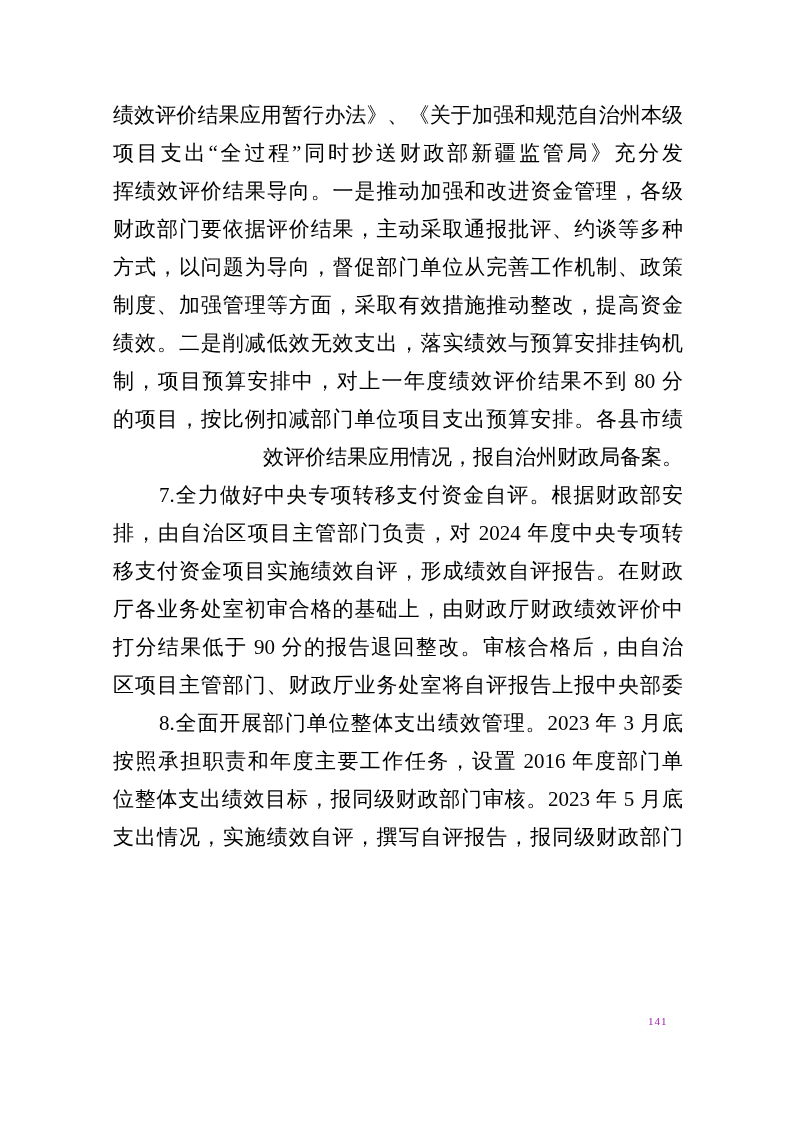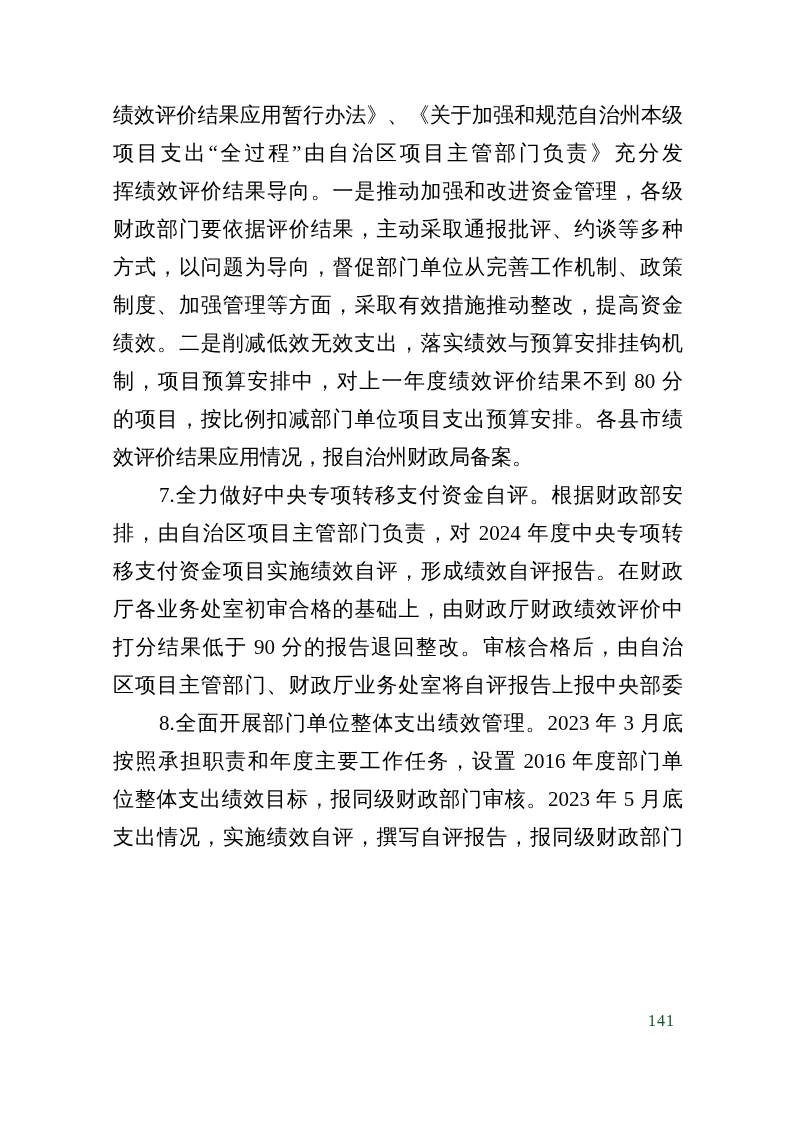--- a/index.html
+++ b/index.html
@@ -28,21 +28,21 @@
   }
   .paragraph {
     margin: 0;
     padding: 0;
   }
   .line {
     height: 38px;
     line-height: 38px;
     font-size: 21px;
     overflow: hidden;
-    text-align: left;
+    text-align: right;
     white-space: normal;
   }
   .line.justify {
     text-align: justify;
     text-align-last: justify;
     text-justify: inter-character;
   }
   .line.indent {
     padding-left: 46px;
   }
@@ -50,35 +50,35 @@
     font-weight: 400;
   }
   .seg.bold {
     font-weight: 400;
   }
   .page-number {
     position: absolute;
     left: 648px;
     top: 1012px;
     width: 40px;
-    font-size: 16px;
+    font-size: 11px;
     line-height: 18px;
     text-align: left;
     letter-spacing: 1px;
-    color: #14532d;
+    color: #a21caf;
   }
 </style>
 </head>
 <body>
 
 <div class="page">
   <div class="text-block">
       <div class="paragraph">
         <div class="line justify"><span class="seg">绩效评价结果应用暂行办法》、《关于加强和规范自治州本级</span></div>
-        <div class="line justify"><span class="seg">项目支出“全过程”由自治区项目主管部门负责》充分发</span></div>
+        <div class="line justify"><span class="seg">项目支出“全过程”同时抄送财政部新疆监管局》充分发</span></div>
         <div class="line justify"><span class="seg">挥绩效评价结果导向。一是推动加强和改进资金管理，各级</span></div>
         <div class="line justify"><span class="seg">财政部门要依据评价结果，主动采取通报批评、约谈等多种</span></div>
         <div class="line justify"><span class="seg">方式，以问题为导向，督促部门单位从完善工作机制、政策</span></div>
         <div class="line justify"><span class="seg">制度、加强管理等方面，采取有效措施推动整改，提高资金</span></div>
         <div class="line justify"><span class="seg">绩效。二是削减低效无效支出，落实绩效与预算安排挂钩机</span></div>
         <div class="line justify"><span class="seg">制，项目预算安排中，对上一年度绩效评价结果不到 80 分</span></div>
         <div class="line justify"><span class="seg">的项目，按比例扣减部门单位项目支出预算安排。各县市绩</span></div>
         <div class="line"><span class="seg">效评价结果应用情况，报自治州财政局备案。</span></div>
       </div>
       <div class="paragraph">

